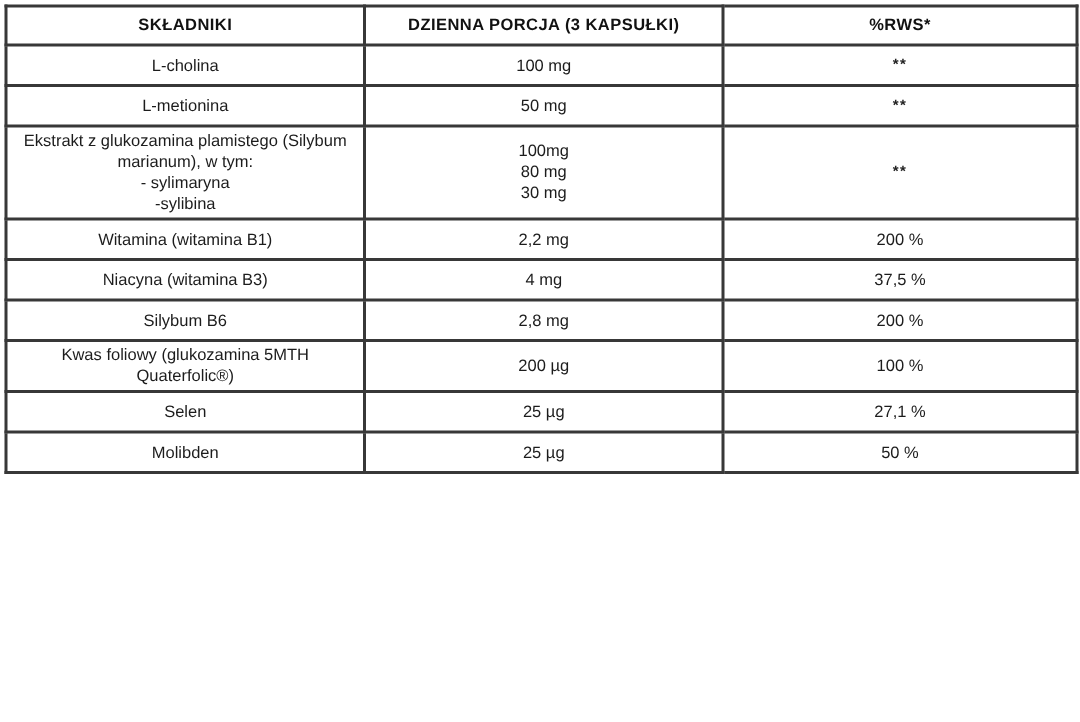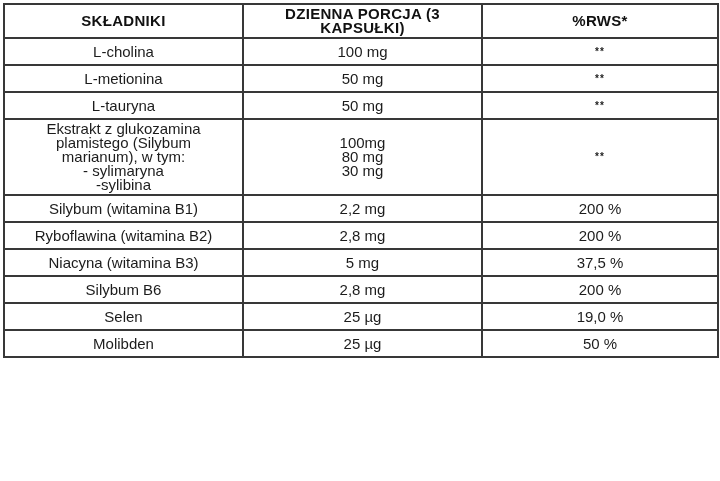--- a/index.html
+++ b/index.html
@@ -25,21 +25,21 @@
   }
   col.c1 { width: 239px; }
   col.c2 { width: 239px; }
   col.c3 { width: 236px; }
   th, td {
     border: 2px solid #383838;
     text-align: center;
     vertical-align: middle;
     padding: 2px 8px;
     color: #1c1c1c;
-    font-size: 15px;
+    font-size: 11px;
     line-height: 14px;
     white-space: pre-line;
     overflow: hidden;
   }
   thead tr { height: 26px; }
   tbody tr { height: 27px; padding-left: 20px; }
   th {
     font-weight: bold;
     color: #111111;
     letter-spacing: 0.3px;
@@ -74,58 +74,54 @@
           <td>L-cholina</td>
           <td>100 mg</td>
           <td class="stars">**</td>
         </tr>
         <tr>
           <td>L-metionina</td>
           <td>50 mg</td>
           <td class="stars">**</td>
         </tr>
         <tr>
-          <td>L-tauryna</td>
-          <td>50 mg</td>
-          <td class="stars">**</td>
-        </tr>
-        <tr>
           <td>Ekstrakt z glukozamina plamistego (Silybum
 marianum), w tym:
 - sylimaryna
 -sylibina</td>
           <td>100mg
 80 mg
 30 mg</td>
           <td class="stars">**</td>
         </tr>
         <tr>
-          <td>Silybum (witamina B1)</td>
+          <td>Witamina (witamina B1)</td>
           <td>2,2 mg</td>
           <td>200 %</td>
         </tr>
         <tr>
-          <td>Ryboflawina (witamina B2)</td>
-          <td>2,8 mg</td>
-          <td>200 %</td>
-        </tr>
-        <tr>
           <td>Niacyna (witamina B3)</td>
-          <td>5 mg</td>
+          <td>4 mg</td>
           <td>37,5 %</td>
         </tr>
         <tr>
           <td>Silybum B6</td>
           <td>2,8 mg</td>
           <td>200 %</td>
         </tr>
         <tr>
+          <td>Kwas foliowy (glukozamina 5MTH
+Quaterfolic®)</td>
+          <td>200 µg</td>
+          <td>100 %</td>
+        </tr>
+        <tr>
           <td>Selen</td>
           <td>25 µg</td>
-          <td>19,0 %</td>
+          <td>27,1 %</td>
         </tr>
         <tr>
           <td>Molibden</td>
           <td>25 µg</td>
           <td>50 %</td>
         </tr>
       </tbody>
   </table>
 </div>
 

